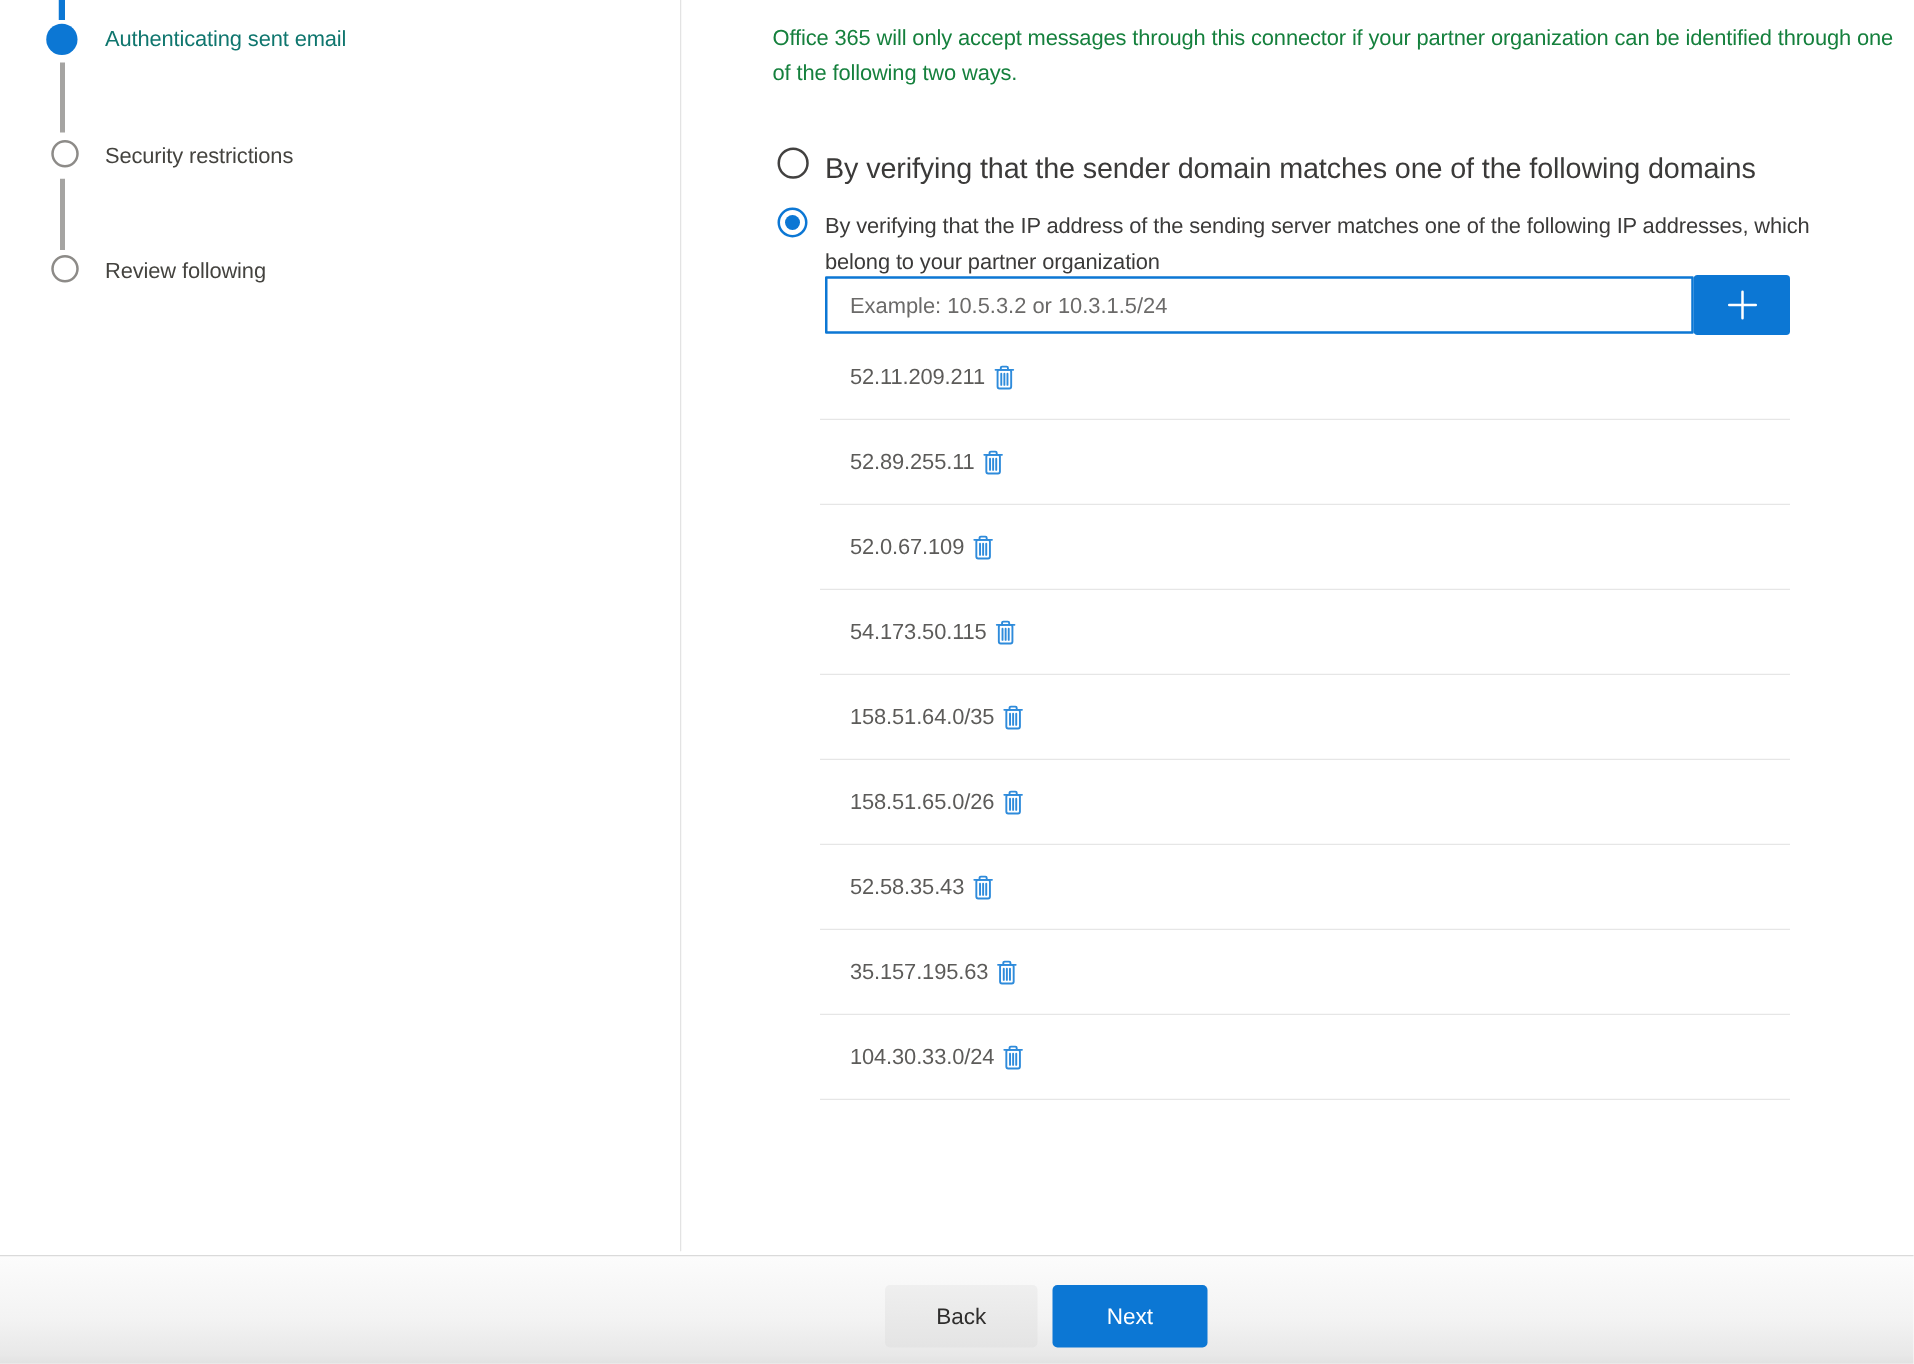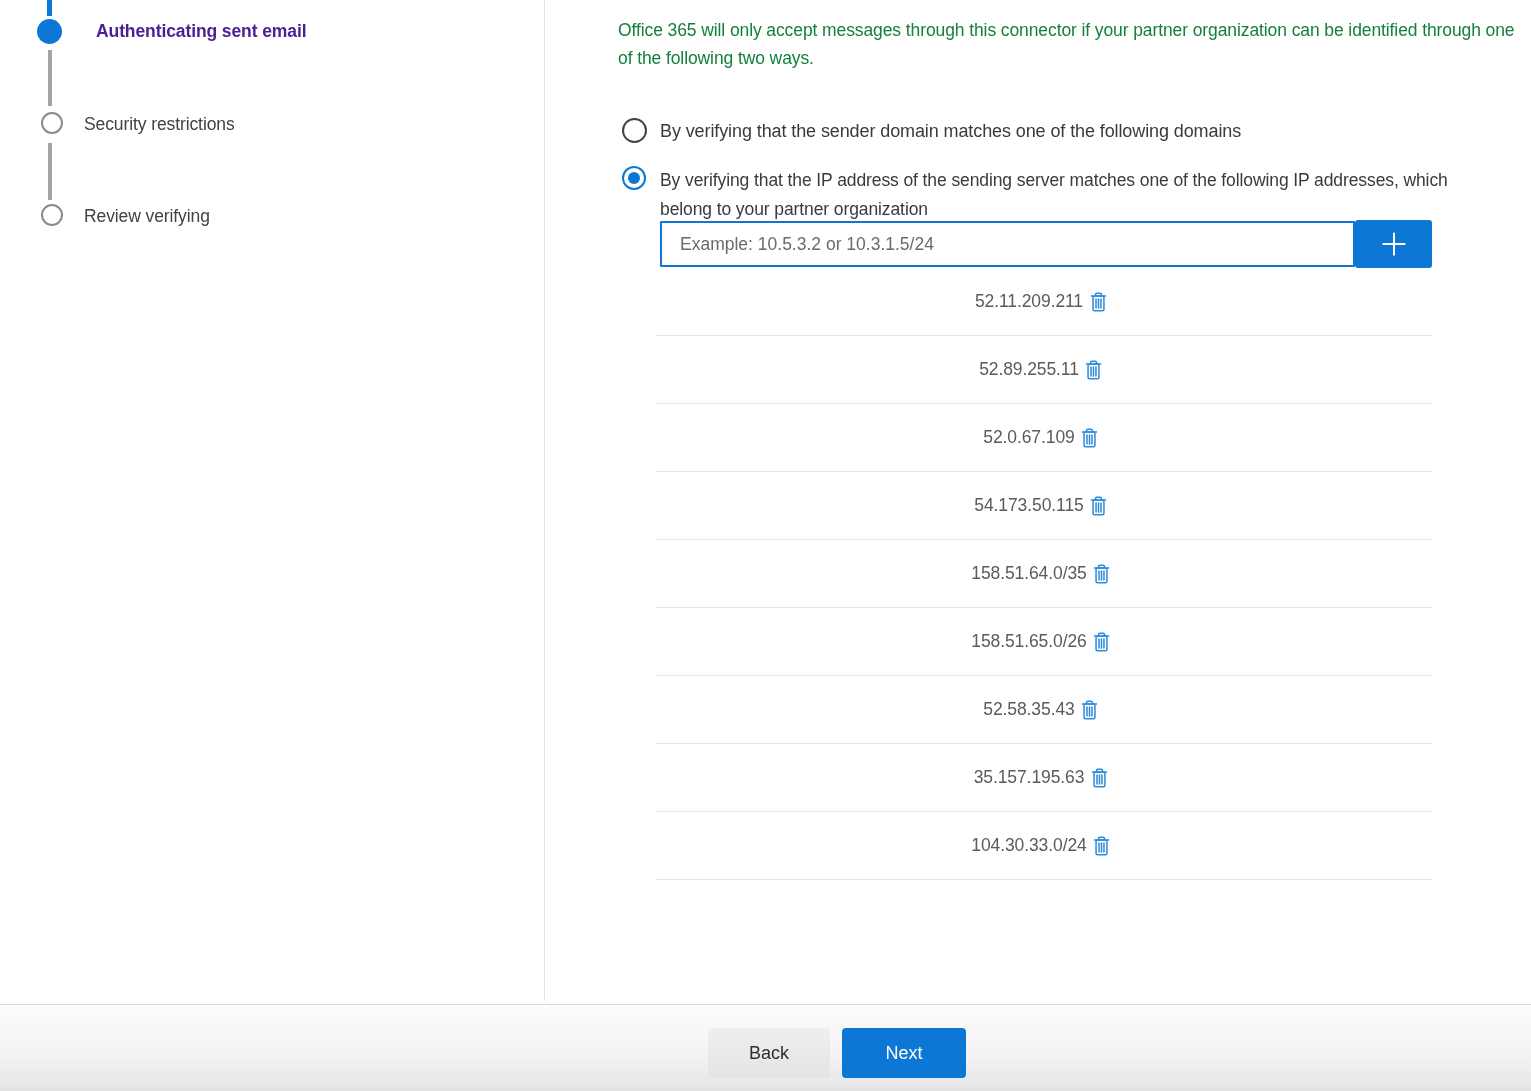--- a/index.html
+++ b/index.html
@@ -32,36 +32,36 @@
     position:absolute; left:37px; top:19px; width:25px; height:25px;
     border-radius:50%; background:var(--accent);
   }
   .step-circle {
     position:absolute; left:41px; width:22px; height:22px;
     border-radius:50%; border:2.5px solid #8d8b88; background:#fff;
   }
   .circle-2 { top:112px; }
   .circle-3 { top:204px; }
   .step-label { position:absolute; left:84px; font-size:17.5px; color:#44433f; white-space:nowrap; }
-  .label-1 { top:21px; font-weight:bold; color:#4c1d95;margin-left:12px; }
+  .label-1 { top:21px; font-weight:normal; color:#0f766e; }
   .label-2 { top:114px; }
   .label-3 { top:206px; }
 
   
   .description {
     position:absolute; left:618px; top:16px; width:906px;
     font-size:17.5px; line-height:28px; color:#15803d;
   }
   .radio-circle-off {
     position:absolute; left:622px; top:118px; width:25px; height:25px;
     border-radius:50%; border:2px solid #424140; background:#fff; cursor:pointer;
   }
   .radio-label-1 {
     position:absolute; left:660px; top:121px; width:830px;
-    font-size:18px; color:#3b3a39;
+    font-size:23px; color:#3b3a39;
   }
   .radio-circle-on {
     position:absolute; left:622px; top:166px; width:24px; height:24px;
     border-radius:50%; border:2px solid var(--accent); background:#fff; cursor:pointer;
   }
   .radio-circle-on .dot {
     position:absolute; left:4px; top:4px; width:12px; height:12px;
     border-radius:50%; background:var(--accent);
   }
   .radio-label-2 {
@@ -80,21 +80,21 @@
     background:var(--accent); border:none; border-radius:3px;
     display:flex; align-items:center; justify-content:center; cursor:pointer;
   }
 
   
   .ip-list {
     position:absolute; left:656px; top:268px; width:776px; height:732px;
     overflow:hidden;
   }
   .ip-row {
-    height:68px; display:flex; align-items:center; justify-content:center;
+    height:68px; display:flex; align-items:center; justify-content:flex-start;
     padding:0 24px; border-bottom:1px solid #e6e6e6;
   }
   .ip-value { font-size:17.5px; color:#5c5b59; }
   .trash-button {
     width:30px; height:32px; background:none; border:none; cursor:pointer;
     display:flex; align-items:center; justify-content:center; padding:0;
   }
 
   
   .footer {
@@ -126,21 +126,21 @@
     <div class="step-label label-1">Authenticating sent email</div>
 
     <div class="step-connector connector-1"></div>
 
     <div class="step-circle circle-2"></div>
     <div class="step-label label-2">Security restrictions</div>
 
     <div class="step-connector connector-2"></div>
 
     <div class="step-circle circle-3"></div>
-    <div class="step-label label-3">Review verifying</div>
+    <div class="step-label label-3">Review following</div>
   </aside>
 
   <main>
     <p class="description">Office 365 will only accept messages through this connector if your partner organization can be identified through one of the following two ways.</p>
 
     <div class="radio-circle-off"></div>
     <div class="radio-label-1">By verifying that the sender domain matches one of the following domains</div>
 
     <div class="radio-circle-on">
       <div class="dot"></div>

